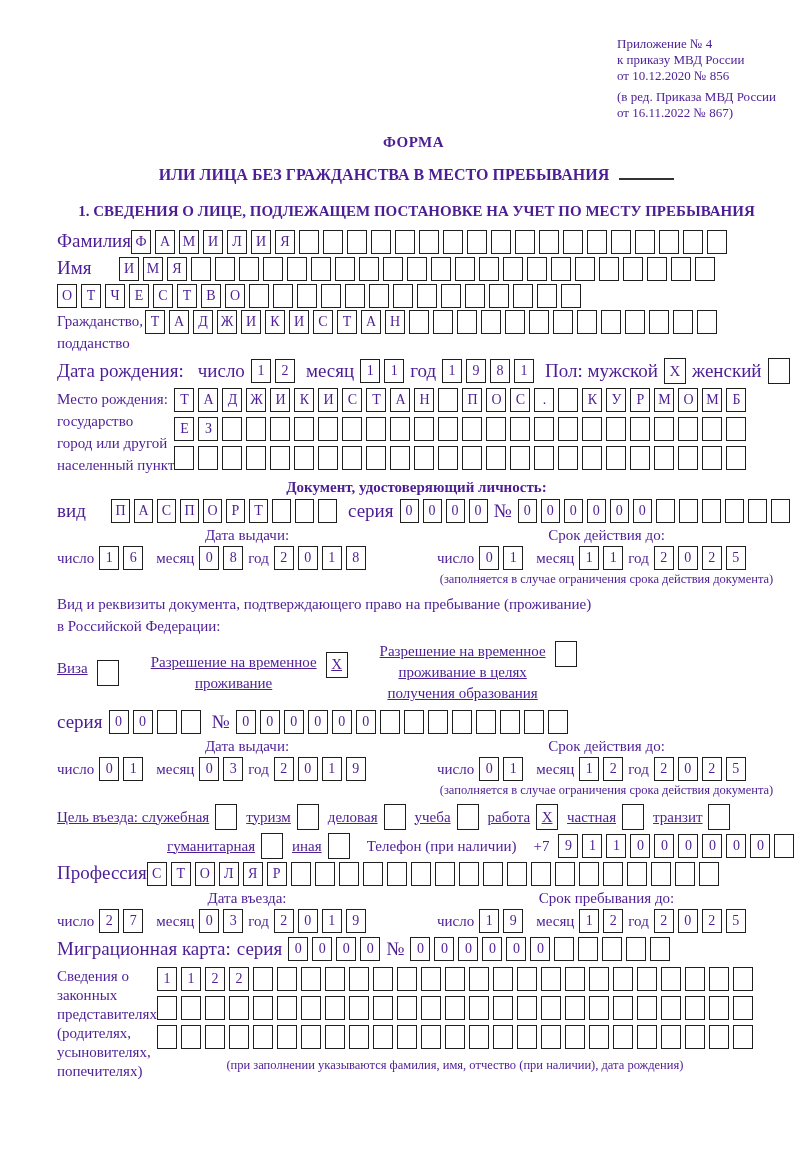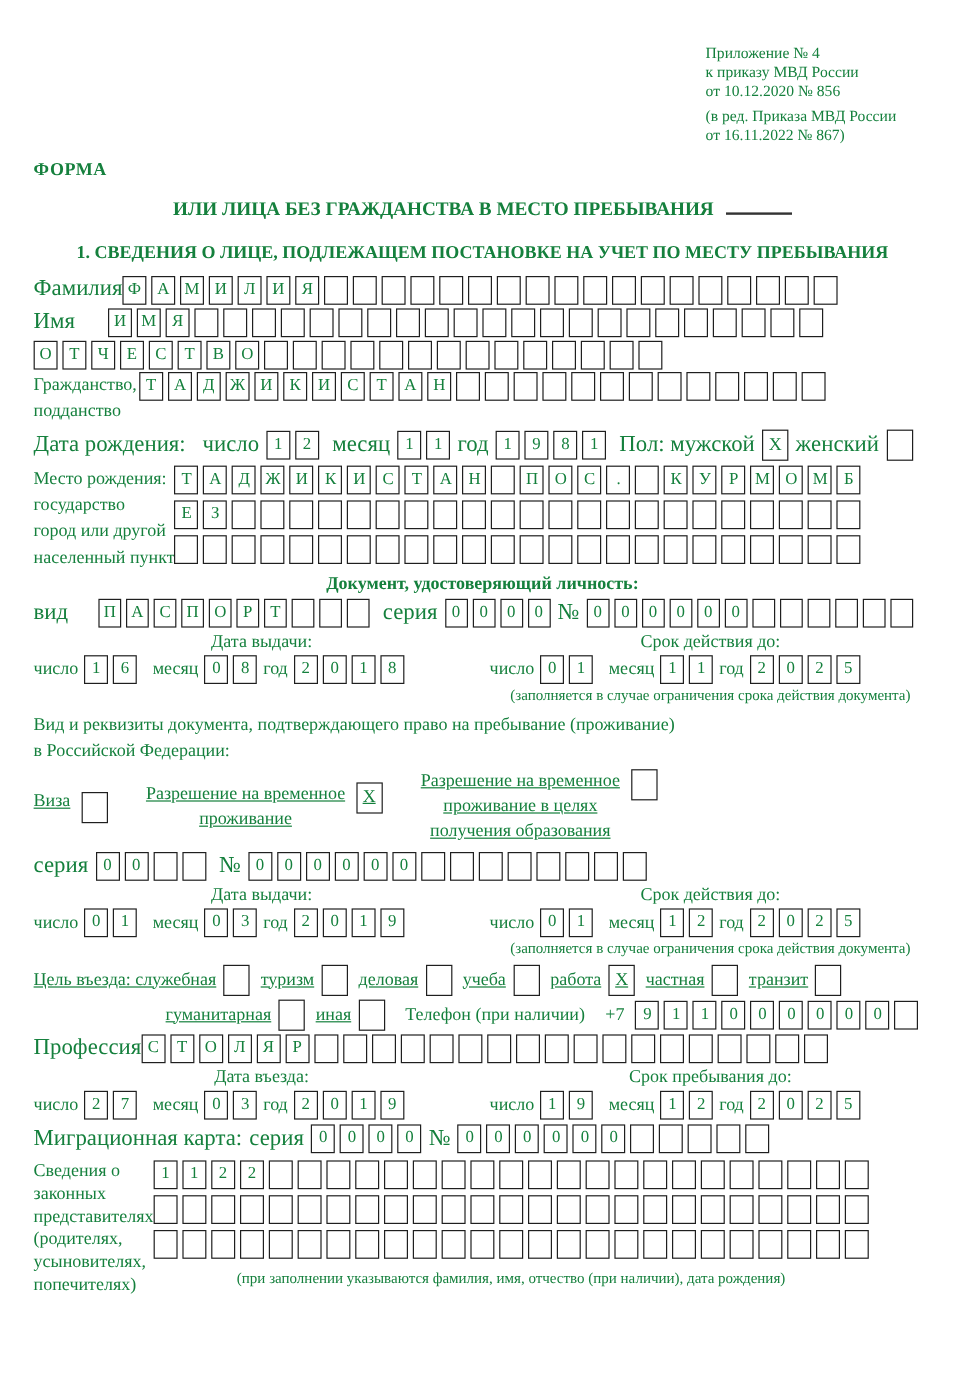--- a/index.html
+++ b/index.html
@@ -1,25 +1,25 @@
 <!DOCTYPE html>
 <html><head>
 <meta charset="utf-8">
 <style>
   html,body{margin:0;padding:0;background:#ffffff;}
   .page{
     width:800px;height:1163px;box-sizing:border-box;
-    padding:36px 24px 0 28px;background:#ffffff;color:#15803d;
+    padding:36px 24px 0 57px;background:#ffffff;color:#4c1d95;
     font-family:"Liberation Serif","DejaVu Serif",serif;
     position:relative;overflow:hidden;
   }
   
   .annex{margin-left:560px;font-size:13px;line-height:16px;}
   .annex-note{margin-top:5px;}
-  .forma{font-weight:bold;text-align:left;margin-top:13px;font-size:15px;letter-spacing:.5px;padding-right:6px;}
+  .forma{font-weight:bold;text-align:center;margin-top:13px;font-size:15px;letter-spacing:.5px;padding-right:6px;}
   .title{text-align:center;font-weight:bold;font-size:16px;margin-top:12px;line-height:24px;}
   .blank-line{display:inline-block;width:55px;border-bottom:2px solid #333;height:12px;margin-left:10px;}
   .section-title{font-weight:bold;font-size:15px;margin-top:16px;text-align:center;white-space:nowrap;}
   
   .fields{margin-top:10px;}
   .row{display:flex;align-items:flex-start;}
   .mt2{margin-top:2px}.mt3{margin-top:3px}.mt4{margin-top:4px}.mt5{margin-top:5px}.mt6{margin-top:6px}
   .lbl{font-size:19px;white-space:nowrap;}
   .lblcol{font-size:15px;line-height:22px;white-space:nowrap;}
   .lw1{flex:0 0 62px}.lw2{flex:0 0 148px}.lw3{flex:0 0 88px}.lw4{flex:0 0 108px}

